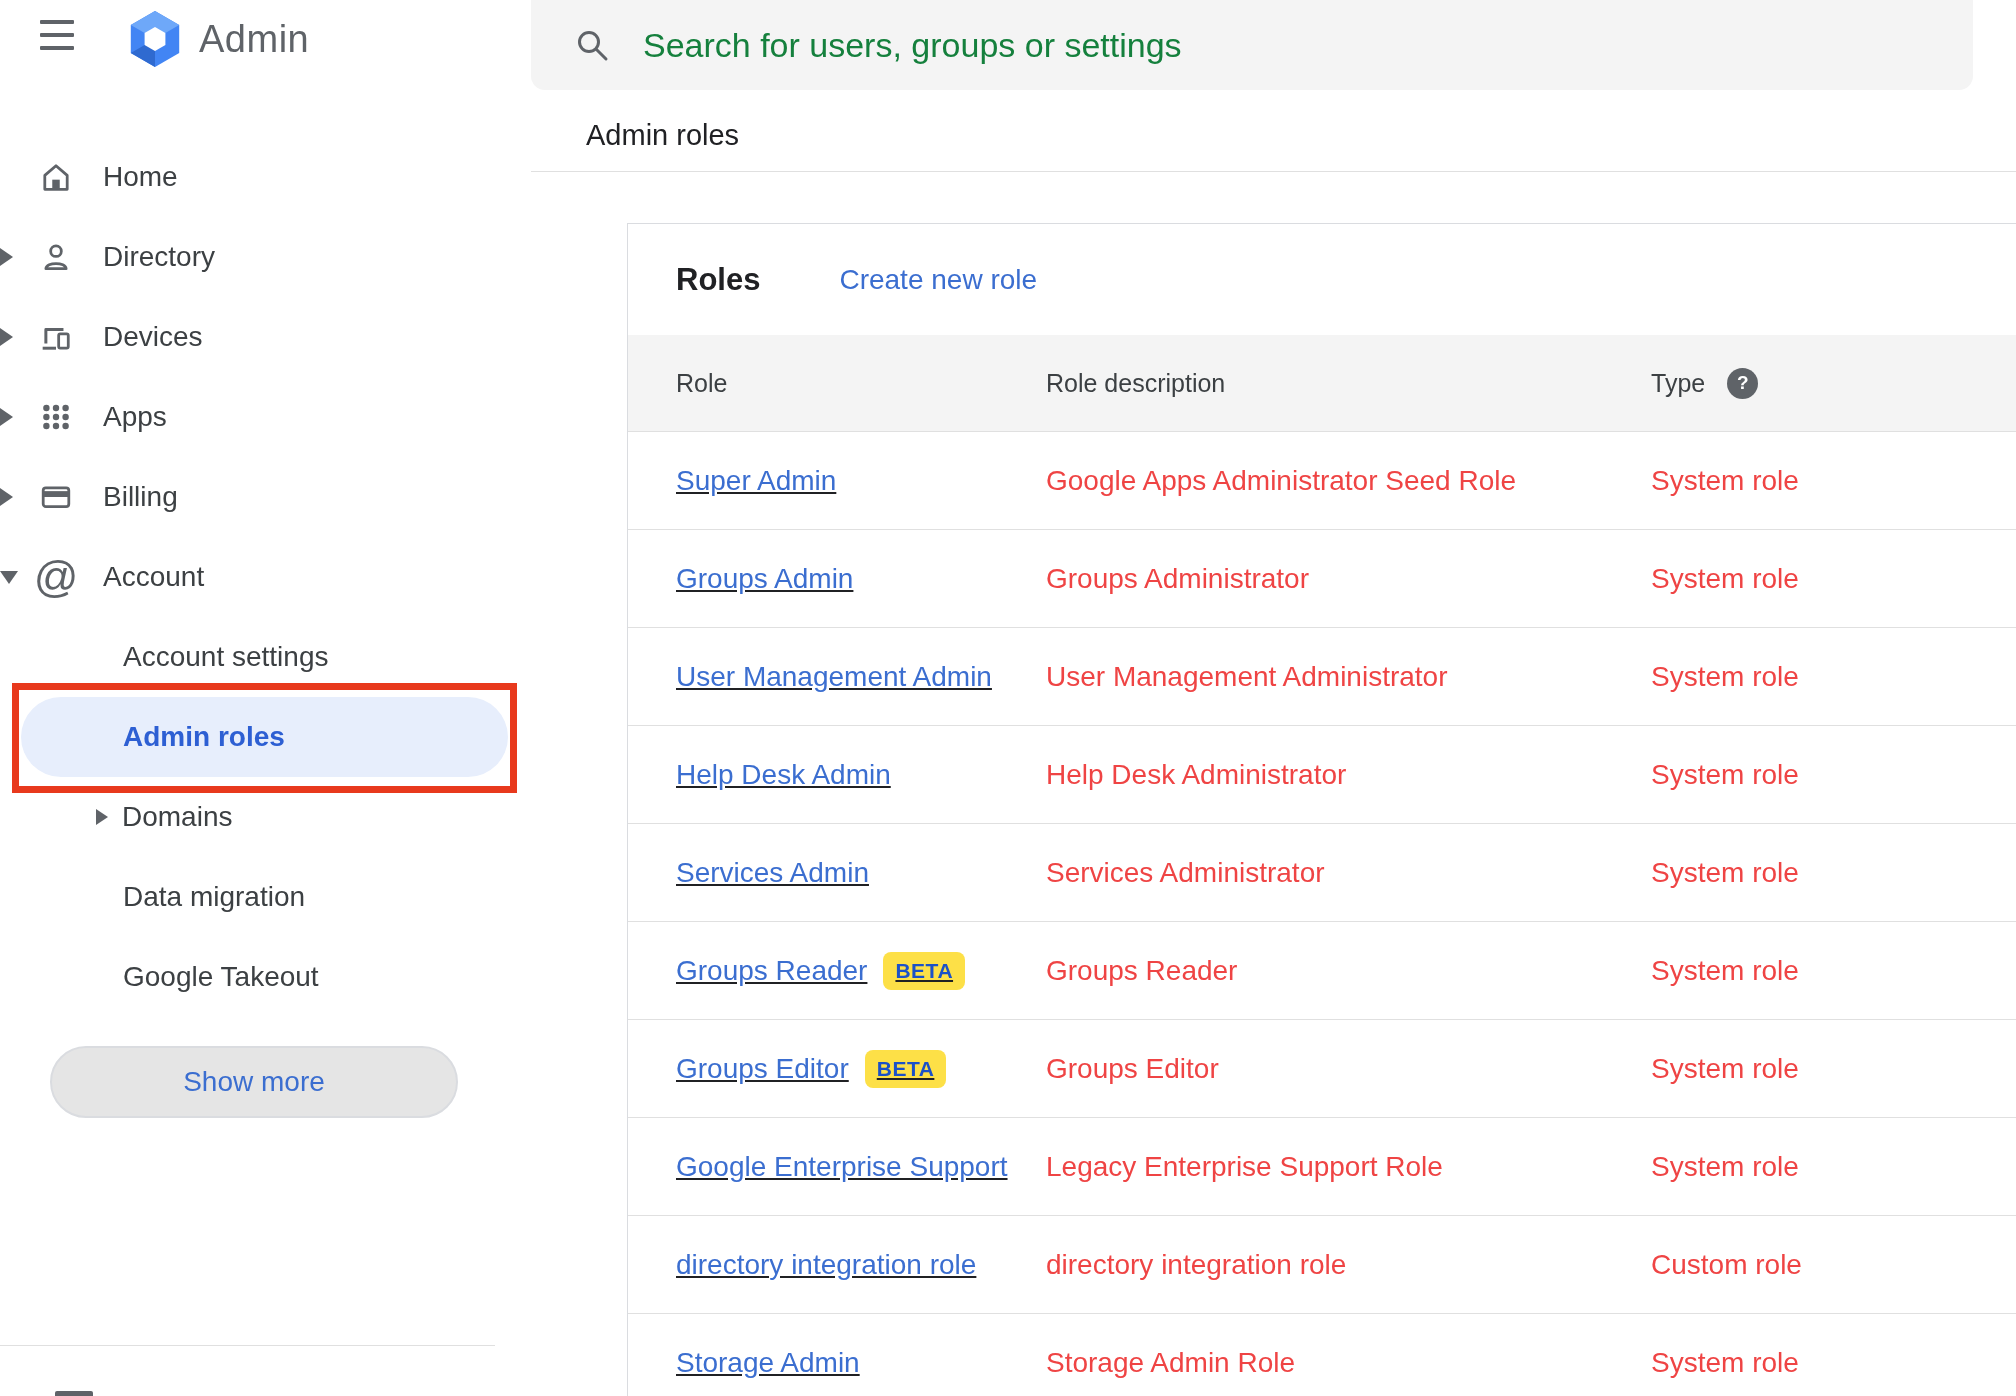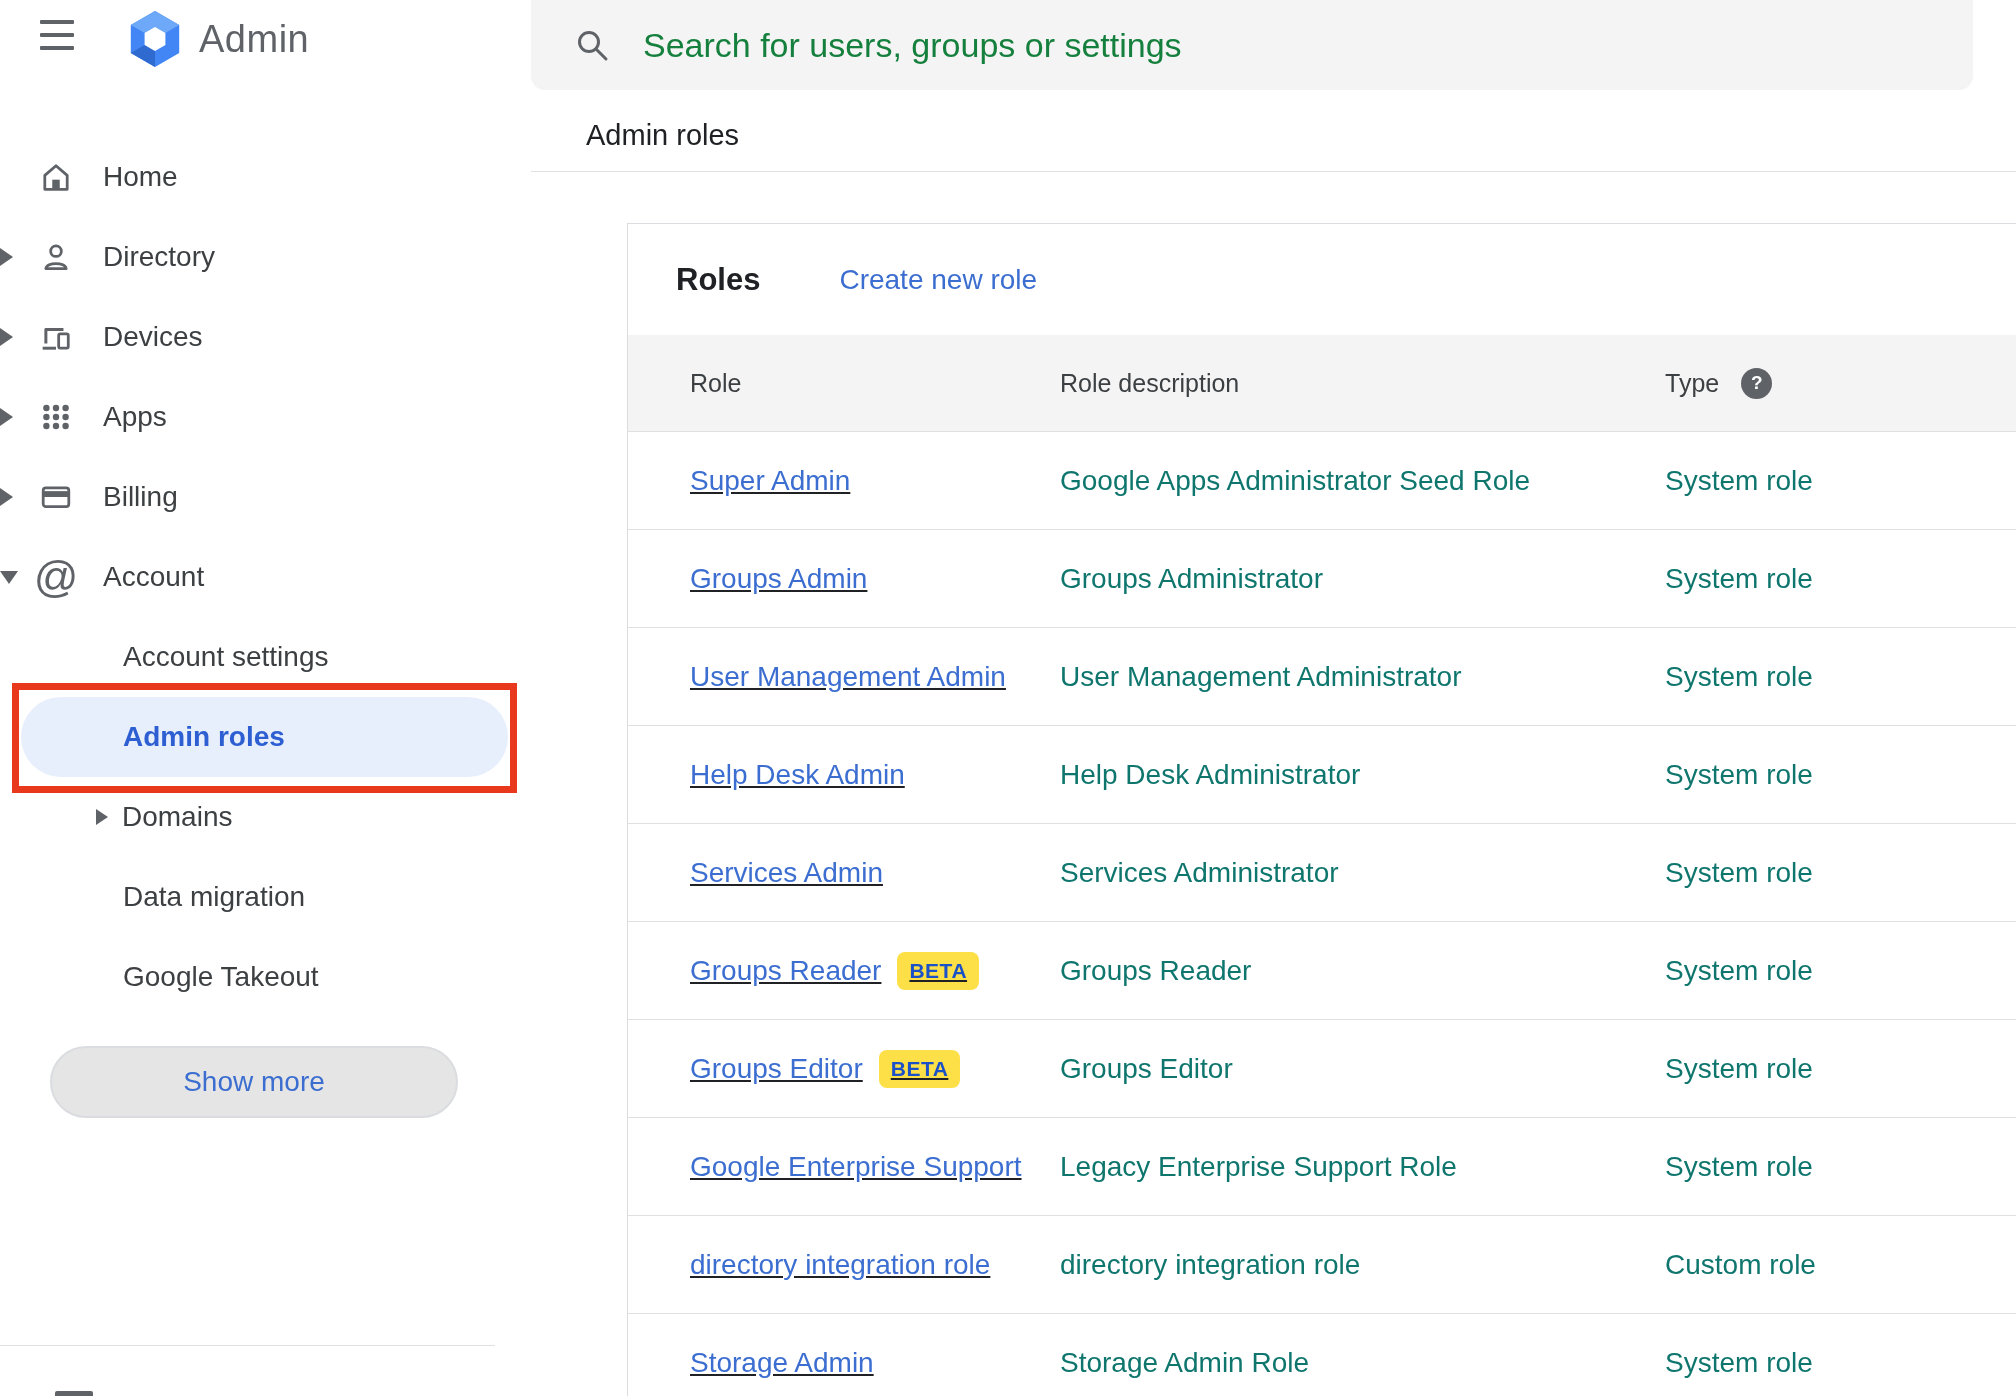--- a/index.html
+++ b/index.html
@@ -62,34 +62,34 @@
   
   .card { position:absolute; left:627px; top:223px; width:1395px; height:1250px;
     background:#ffffff; border:1px solid #dadce0; }
   .card-header { height:111px; display:flex; align-items:center; padding-left:48px; }
   .card-title { font-size:31px; font-weight:bold; color:#202124; }
   .create-link { margin-left:79px; font-size:28px; color:#3b6ed0; cursor:pointer; text-decoration:none; }
 
   .thead { height:97px; background:#f4f4f4; border-bottom:1px solid #e0e0e0;
     display:flex; align-items:center; padding-left:48px;
     font-size:25px; color:#3c4043; }
-  .col1 { width:370px;margin-left:14px; }
+  .col1 { width:370px; }
   .col2 { width:605px; }
   .col3 { flex:1; display:flex; align-items:center; }
   .help-icon { margin-left:22px; width:31px; height:31px; border-radius:50%;
     background:#5f6368; color:#ffffff; font-size:19px; font-weight:bold;
     display:flex; align-items:center; justify-content:center; cursor:pointer; }
 
   .trow { height:98px; border-bottom:1px solid #e0e0e0; display:flex;
     align-items:center; padding-left:48px; font-size:28px; }
   .trow .col1 { display:flex; align-items:center;text-decoration:underline; }
   .rlink { color:#3b6ed0; text-decoration:none; cursor:pointer; }
   .beta-badge { margin-left:16px; background:#fde047; color:#1b51c8; font-weight:bold;
     font-size:21px; padding:7px 12px; border-radius:8px; letter-spacing:0.5px; }
-  .desc, .rtype { color:#0f766e; }
+  .desc, .rtype { color:#ef4444; }
 </style>
 </head>
 <body>
 
 <div class="hamburger">
   <span></span>
     <span></span>
     <span></span>
 </div>
 

